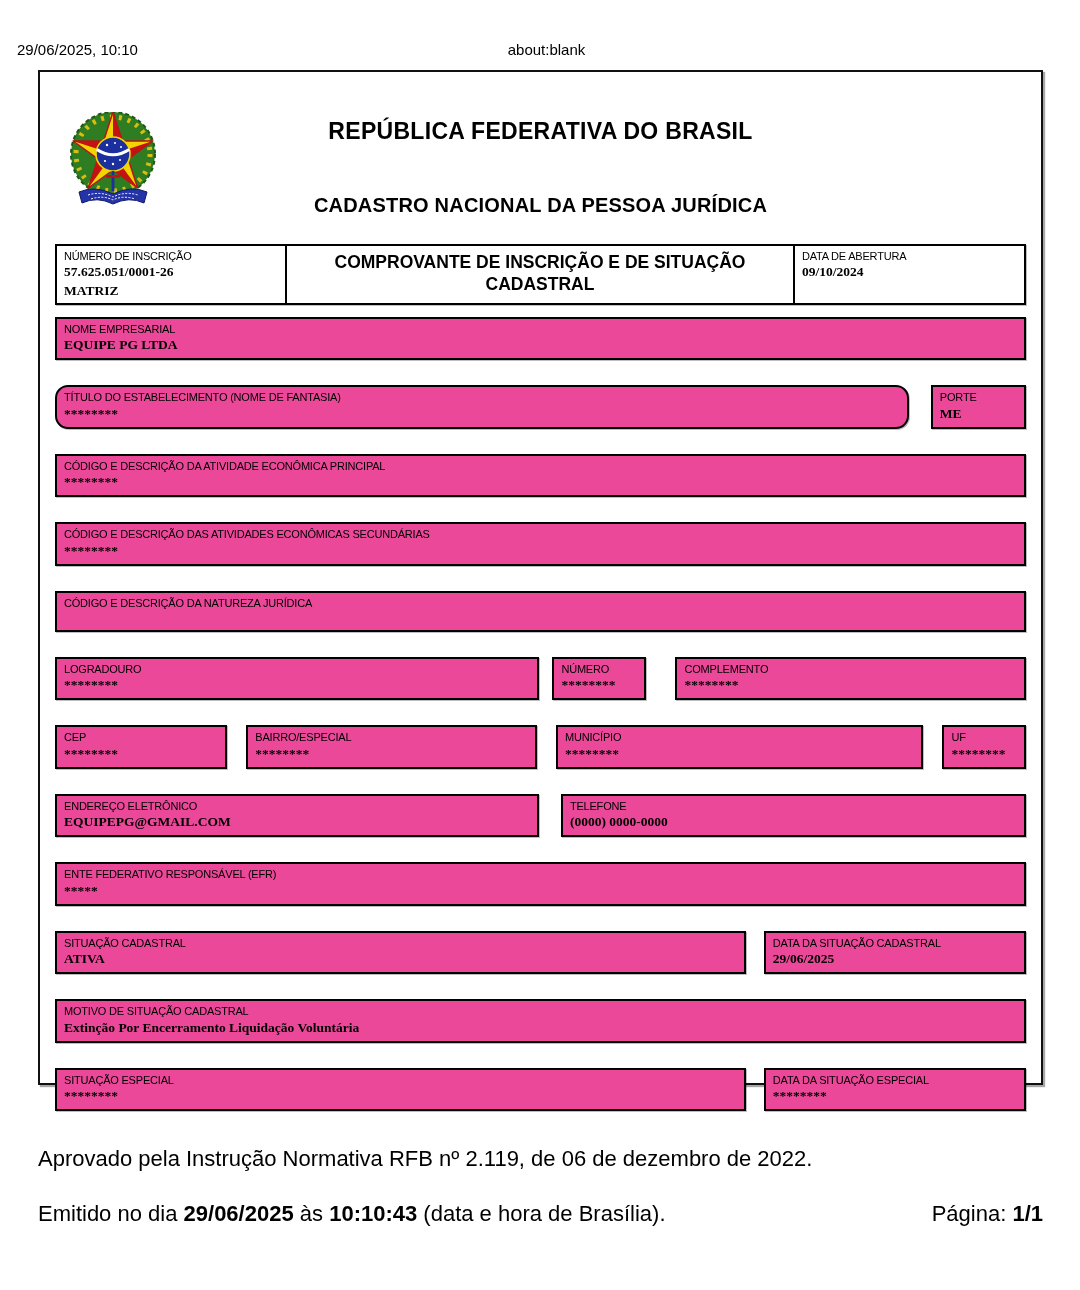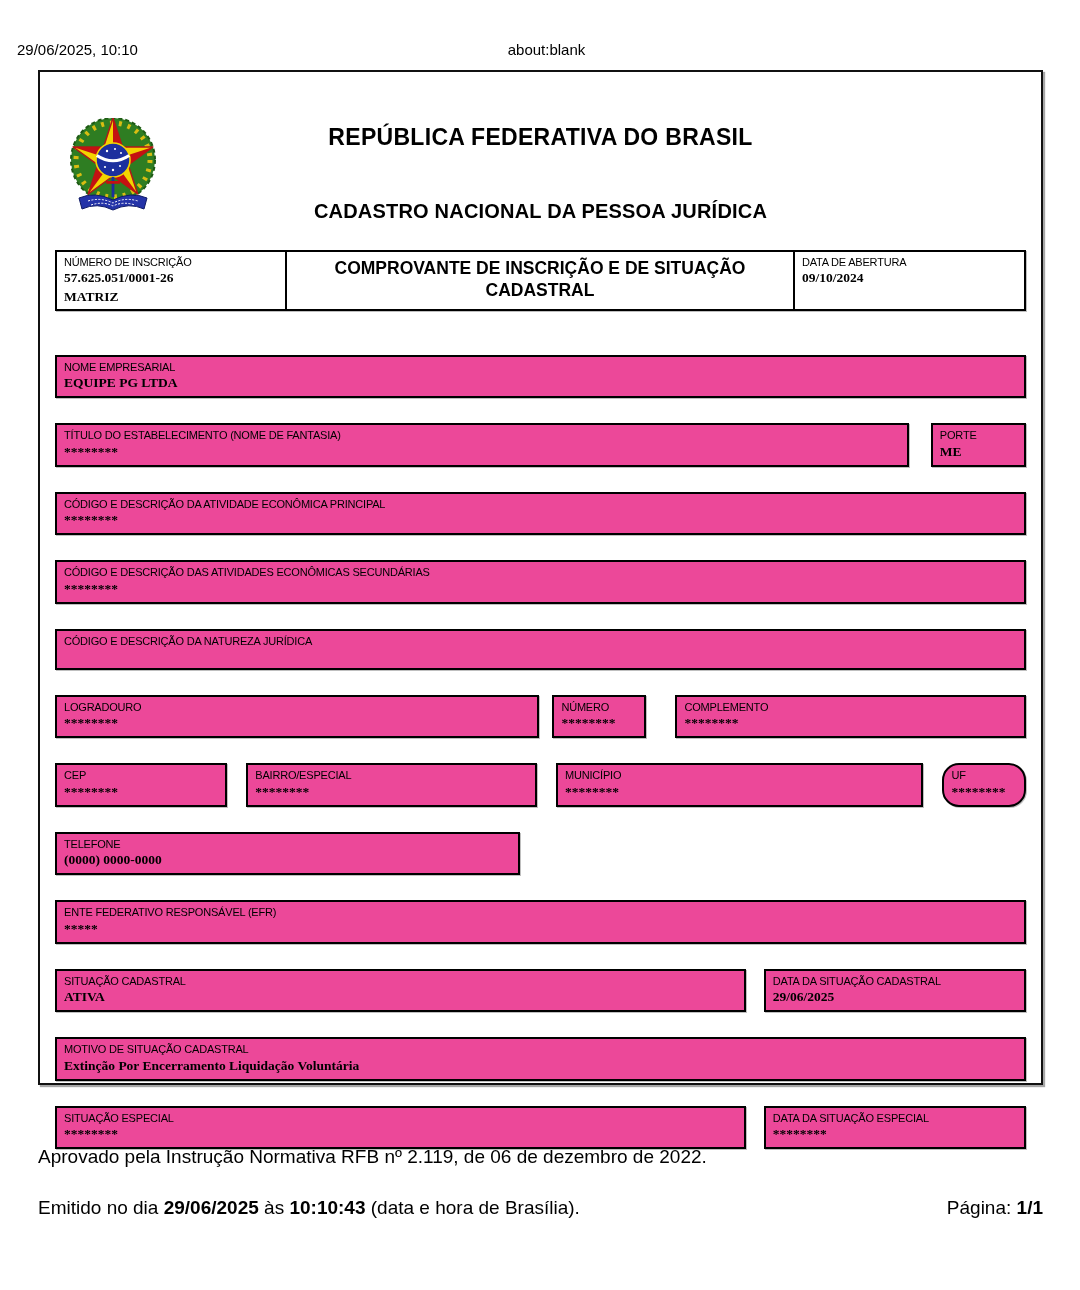--- a/index.html
+++ b/index.html
@@ -24,21 +24,21 @@
   .bh-center{ flex: 0 0 auto; }
   .bh-right { flex: 1; }
 
   
   .document {
     margin-left: 38px;
     width: 1005px;
     height: 1015px;
     border: 2px solid #111;
     box-shadow: 2px 2px 1px rgba(0,0,0,0.35);
-    padding: 10px 15px;
+    padding: 4px 15px;
     position: relative;
     background: #fff;
   }
 
   .doc-header { position: relative; height: 168px; }
   .emblem { position: absolute; left: 8px; top: 36px; width: 100px; height: 104px; }
   .doc-title1 {
     padding-top: 42px;
     text-align: center;
     font-size: 23px;
@@ -60,58 +60,58 @@
     box-shadow: 1px 1px 0 rgba(0,0,0,0.25);
     padding: 3px 7px 4px 7px;
     min-height: 41px;
     background: #ec4899;
   }
   .w100 { width: 100%; }
   .lbl { font-size: 11px; letter-spacing: -0.2px; line-height: 1.3; white-space: nowrap; }
   .val { font-size: 13.5px; font-weight: bold; line-height: 1.35; font-family: Liberation Serif, serif; }
 
   
-  .row1 { display: flex; margin-bottom: 44px; }
+  .row1 { display: flex; margin-bottom: 12px; }
   .r1cell {
     border: 2px solid #000;
     box-shadow: 1px 1px 0 rgba(0,0,0,0.25);
     padding: 3px 7px;
     min-height: 58px;
     background: #fff;
   }
   .r1cell + .r1cell { border-left: none; }
   .r1-a { width: 23.9%; }
   .r1-b {
     width: 52.3%;
     display: flex; align-items: center; justify-content: center;
     text-align: center;
     font-size: 17.5px; font-weight: bold; line-height: 1.25;
     padding: 0 38px;
   }
   .r1-c { width: 23.8%; }
 
-  .w-titulo { width: 87.9%; }
+  .w-titulo { width: 87.9%; border-radius: 13px; }
   .w-porte  { width: 9.8%; }
   .w-logr   { width: 49.8%; }
   .w-num    { width: 9.6%; }
   .w-compl  { width: 36.1%; margin-left: 16px; }
   .w-cep    { width: 17.7%; }
   .w-bairro { width: 29.9%; }
   .w-munic  { width: 37.8%; }
-  .w-uf     { width: 8.6%; border-radius: 17px; }
+  .w-uf     { width: 8.6%; }
   .w-email  { width: 49.8%; }
   .w-tel    { width: 47.9%; }
   .w-sit    { width: 71.2%; }
   .w-dsit   { width: 27.0%; }
 
   
   .doc-footer {
     margin: 61px 38px 0 38px;
     width: 1005px;
-    font-size: 19px;
+    font-size: 22px;
   }
   .f-line2 {
     margin-top: 29px;
     display: flex;
     justify-content: space-between;
   }
   .bold { font-weight: bold; }
 </style>
 </head>
 <body>
@@ -237,20 +237,24 @@
       <div class="lbl">MUNICÍPIO</div>
       <div class="val">********</div>
     </div>
     <div class="fbox w-uf">
       <div class="lbl">UF</div>
       <div class="val">********</div>
     </div>
   </div>
 
   <div class="frow">
+    <div class="fbox w-email">
+      <div class="lbl">ENDEREÇO ELETRÔNICO</div>
+      <div class="val">EQUIPEPG@GMAIL.COM</div>
+    </div>
     <div class="fbox w-tel">
       <div class="lbl">TELEFONE</div>
       <div class="val">(0000) 0000-0000</div>
     </div>
   </div>
 
   <div class="frow">
     <div class="fbox w100">
       <div class="lbl">ENTE FEDERATIVO RESPONSÁVEL (EFR)</div>
       <div class="val">*****</div>

